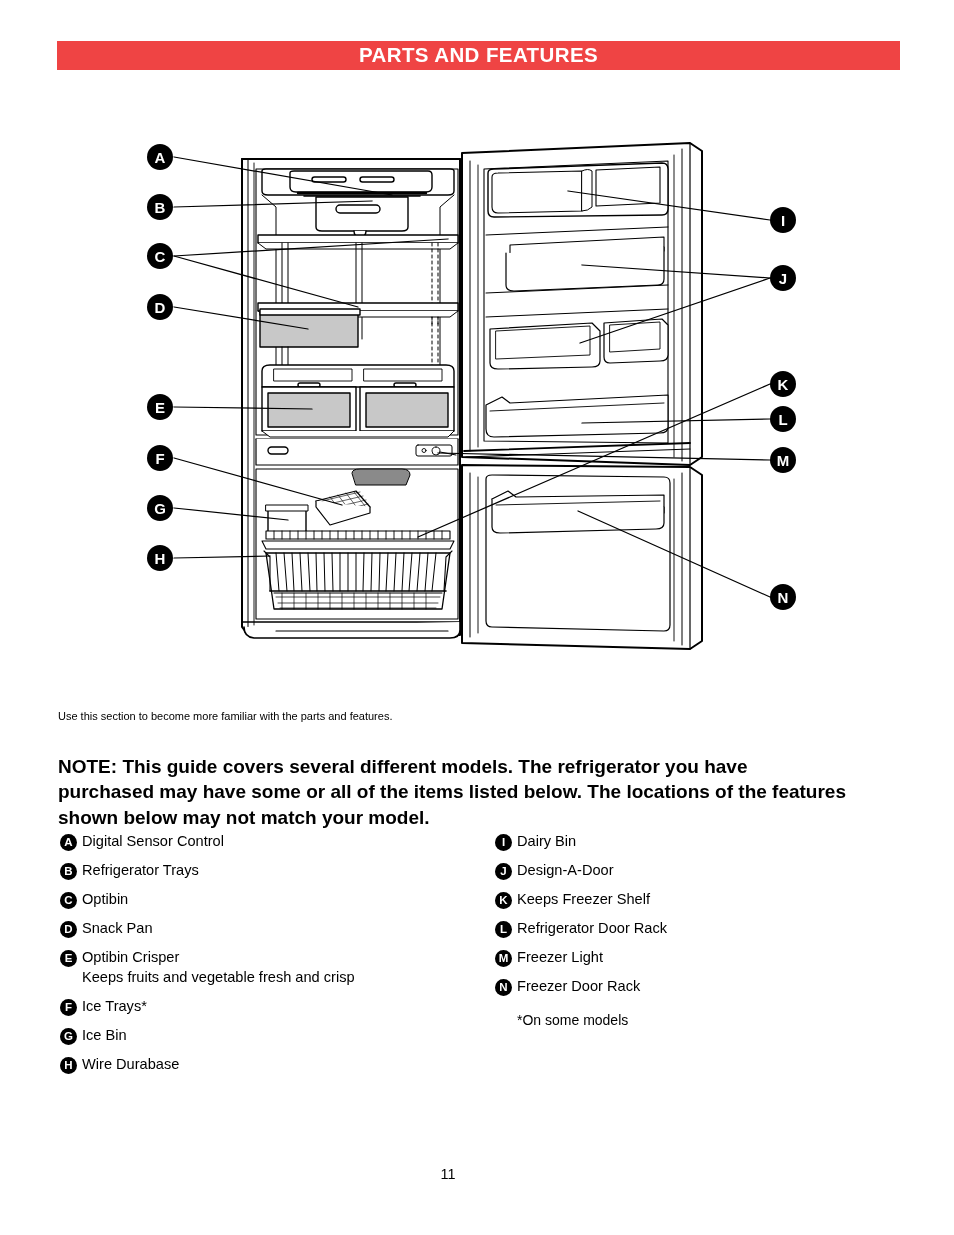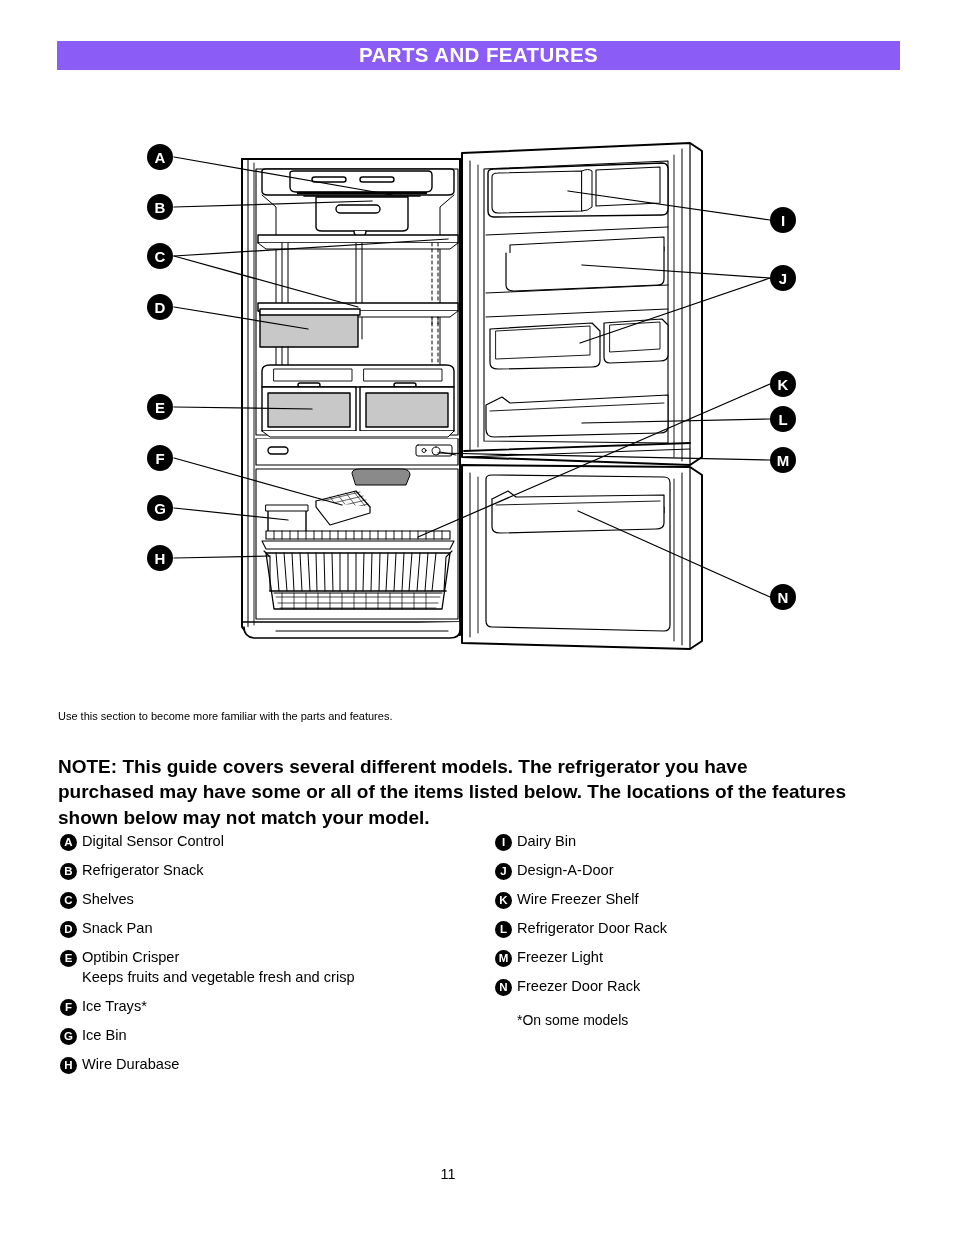--- a/index.html
+++ b/index.html
@@ -16,21 +16,21 @@
     overflow: hidden;
   }
 
   
   #header-bar {
     position: absolute;
     left: 57px;
     top: 41px;
     width: 843px;
     height: 29px;
-    background: #8b5cf6;
+    background: #ef4444;
     display: flex;
     align-items: center;
     justify-content: center;
   }
   #header-title {
     color: #ffffff;
     font-size: 20.5px;
     font-weight: bold;
     letter-spacing: 0.4px;
     line-height: 1;
@@ -521,27 +521,27 @@
 <div id="legend-left">
   <div class="legend-item">
     <span class="legend-badge">A</span>
     <span class="legend-text-wrap">
       <span class="legend-label">Digital Sensor Control</span>
     </span>
   </div>
   <div class="legend-item">
     <span class="legend-badge">B</span>
     <span class="legend-text-wrap">
-      <span class="legend-label">Refrigerator Snack</span>
+      <span class="legend-label">Refrigerator Trays</span>
     </span>
   </div>
   <div class="legend-item">
     <span class="legend-badge">C</span>
     <span class="legend-text-wrap">
-      <span class="legend-label">Shelves</span>
+      <span class="legend-label">Optibin</span>
     </span>
   </div>
   <div class="legend-item">
     <span class="legend-badge">D</span>
     <span class="legend-text-wrap">
       <span class="legend-label">Snack Pan</span>
     </span>
   </div>
   <div class="legend-item">
     <span class="legend-badge">E</span>
@@ -579,21 +579,21 @@
   </div>
   <div class="legend-item">
     <span class="legend-badge">J</span>
     <span class="legend-text-wrap">
       <span class="legend-label">Design-A-Door</span>
     </span>
   </div>
   <div class="legend-item">
     <span class="legend-badge">K</span>
     <span class="legend-text-wrap">
-      <span class="legend-label">Wire Freezer Shelf</span>
+      <span class="legend-label">Keeps Freezer Shelf</span>
     </span>
   </div>
   <div class="legend-item">
     <span class="legend-badge">L</span>
     <span class="legend-text-wrap">
       <span class="legend-label">Refrigerator Door Rack</span>
     </span>
   </div>
   <div class="legend-item">
     <span class="legend-badge">M</span>

